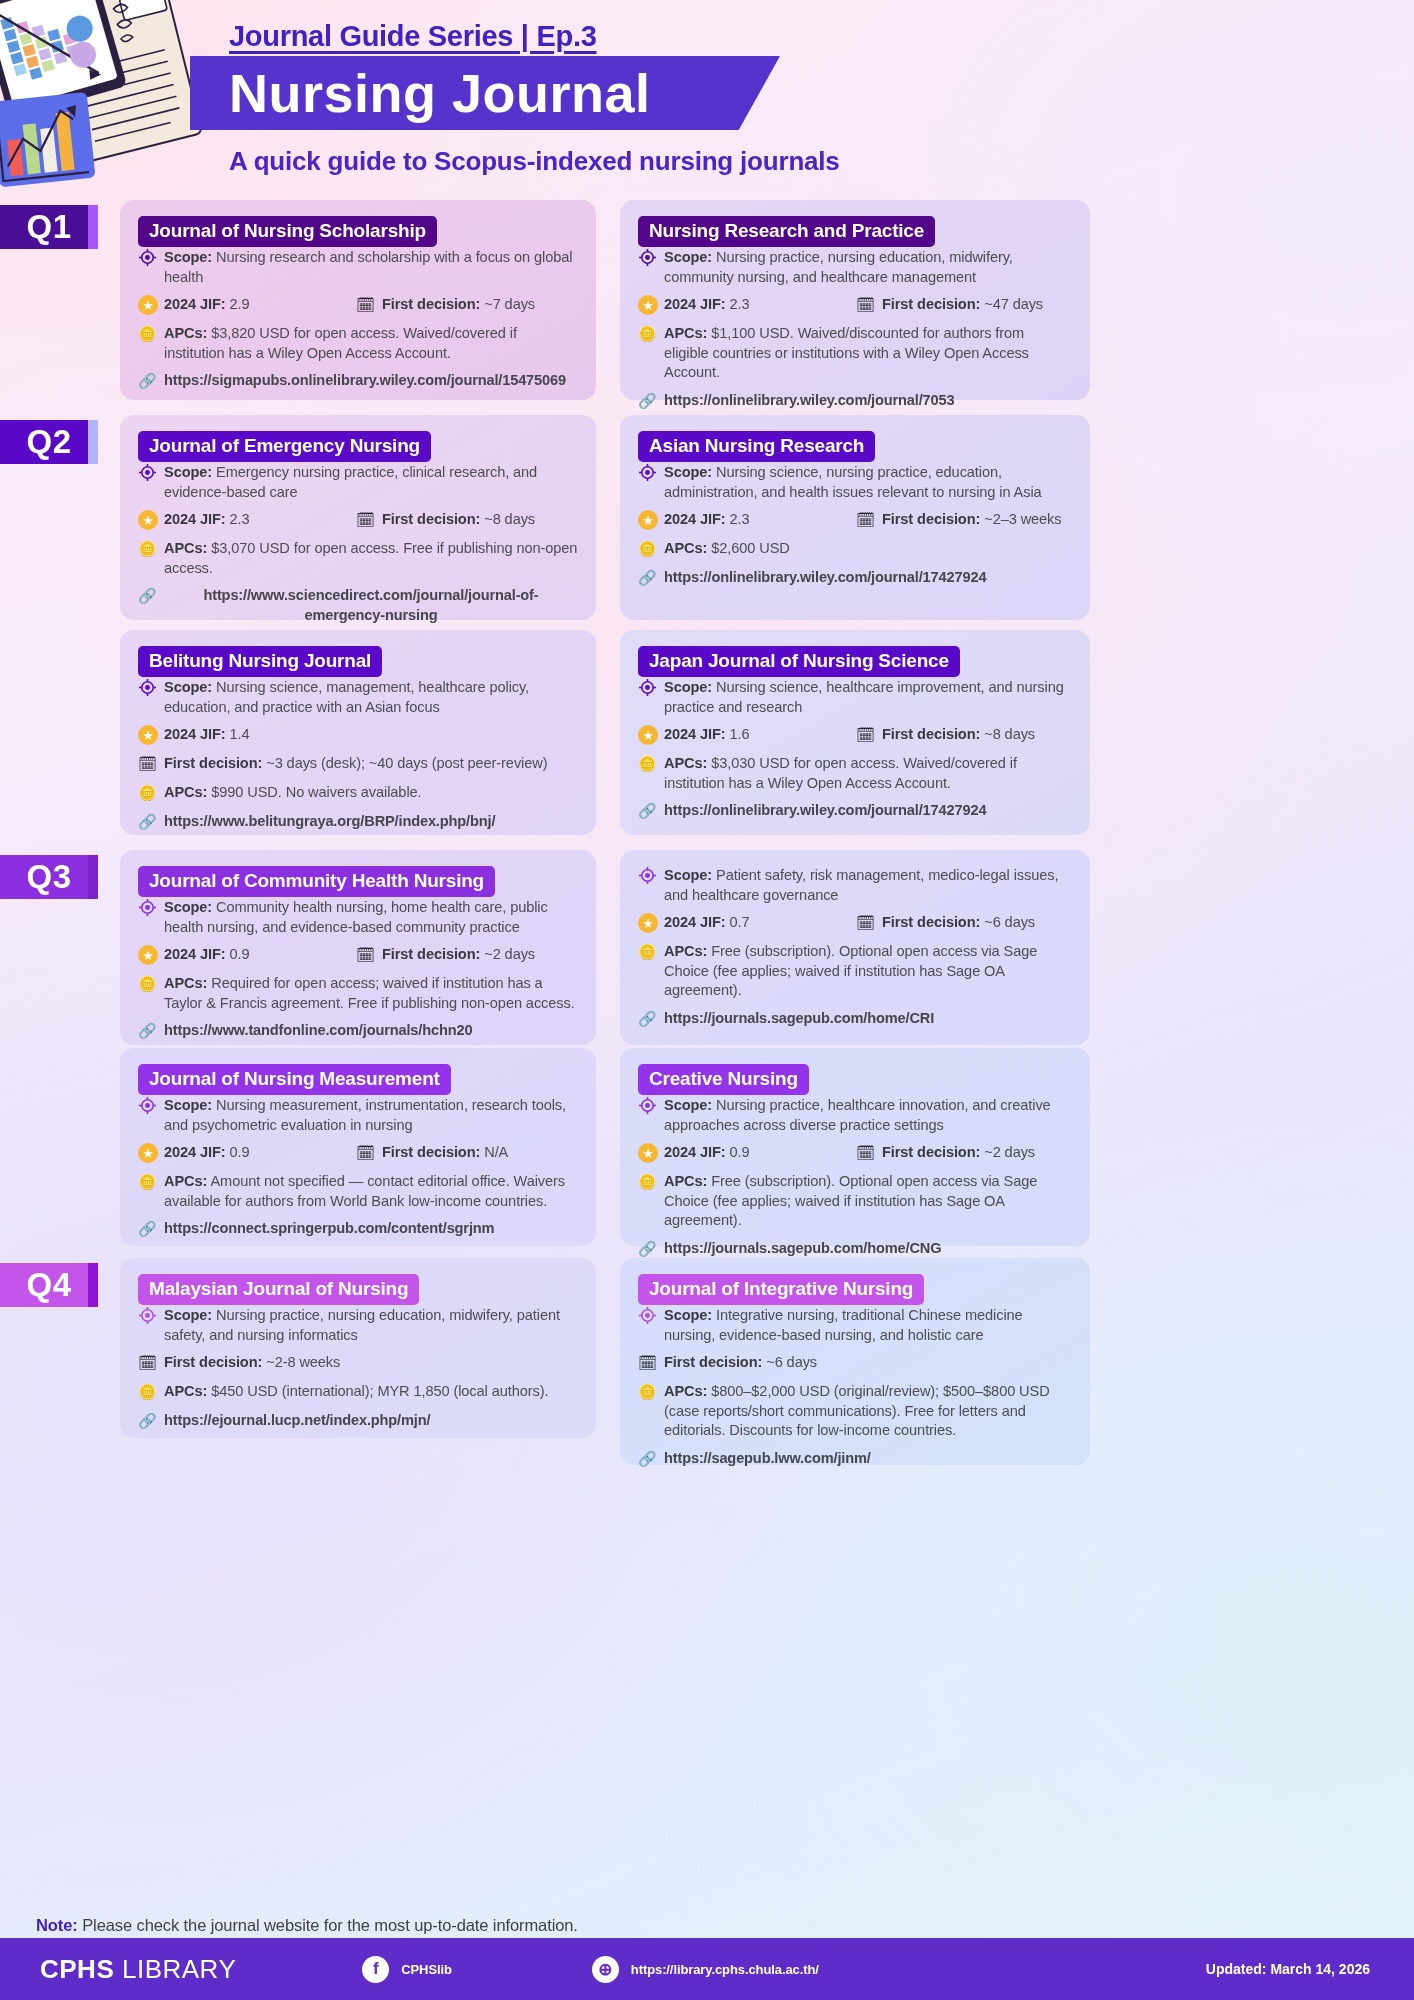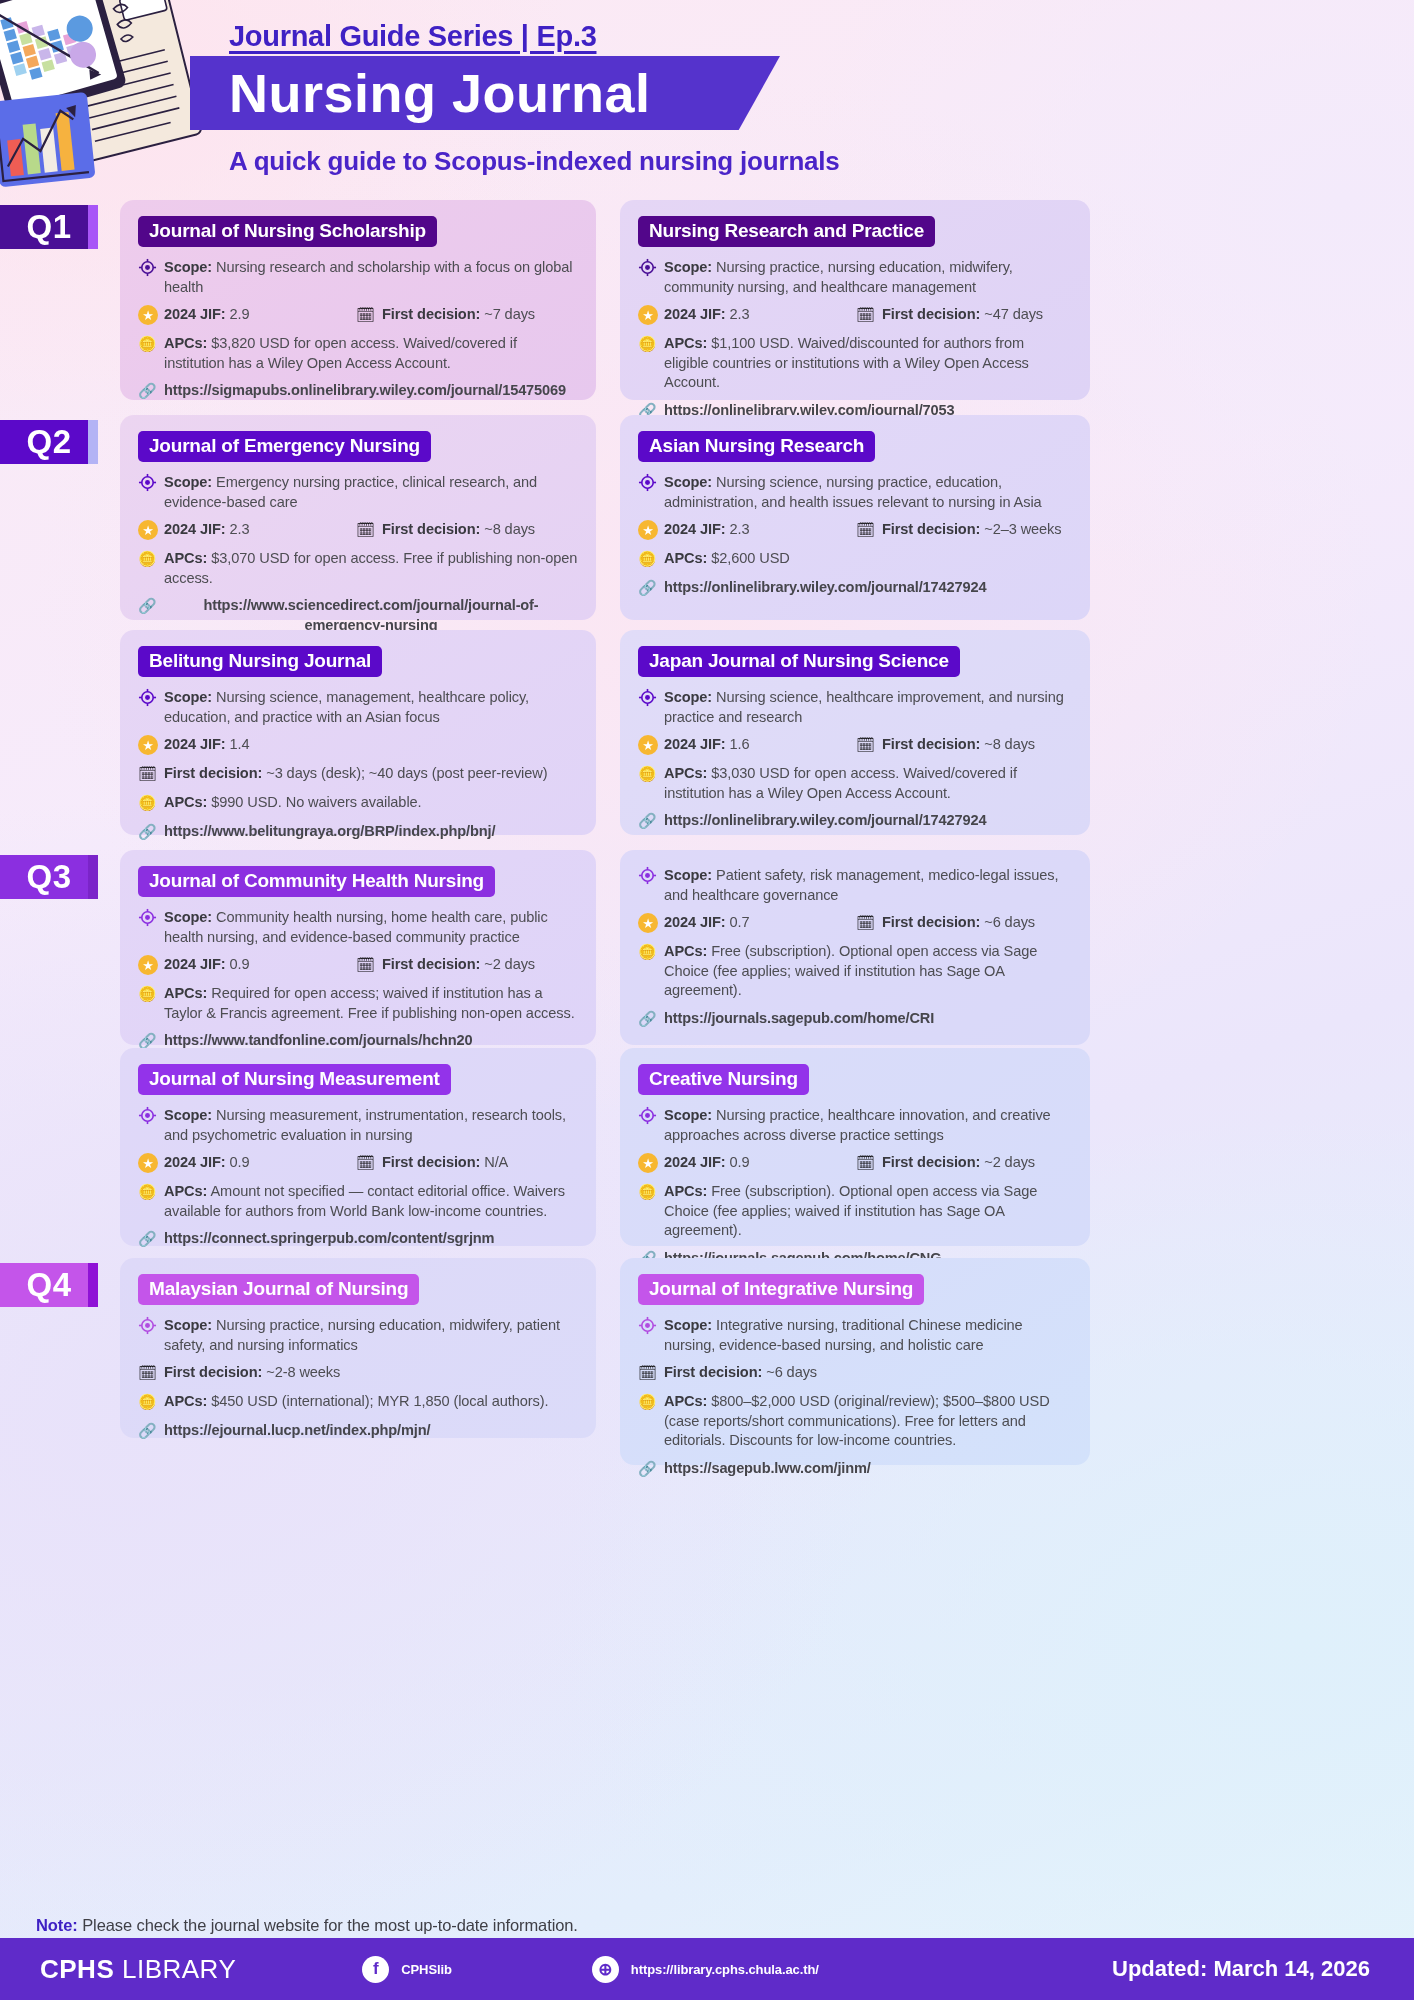--- a/index.html
+++ b/index.html
@@ -74,21 +74,21 @@
     padding: 16px 18px 14px 18px;
   }
   .col-l { left: 120px; width: 476px; }
   .col-r { left: 620px; width: 470px; }
 
   .jtitle {
     display: inline-block;
     color: #ffffff; font-size: 19px; font-weight: bold;
     padding: 5px 11px 6px 11px; border-radius: 5px;
     letter-spacing: -0.2px; line-height: 20px;
-    margin-bottom: 11px;
+    margin-bottom: 1px;
   }
 
   .row { display: flex; align-items: flex-start; margin-bottom: 8px; }
   .row:last-child { margin-bottom: 0; }
   .ico {
     flex: 0 0 26px; width: 26px; height: 21px;
     display: flex; align-items: flex-start; justify-content: flex-start;
     font-size: 16px; line-height: 19px;
   }
   .txt {
@@ -127,21 +127,21 @@
     display: flex; align-items: center;
   }
   .f-logo {
     margin-left: 40px; color: #fff; font-size: 26px; font-weight: bold;
     letter-spacing: 0.5px;
   }
   .f-logo .lite { font-weight: normal; }
   .f-item { display: flex; align-items: center; color: #fff; }
   .f-fb { margin-left: 126px; }
   .f-web { margin-left: 140px; }
-  .f-upd { margin-left: auto; margin-right: 44px; color: #fff; font-size: 22px; font-weight: bold; }
+  .f-upd { margin-left: auto; margin-right: 44px; color: #fff; font-size: 14px; font-weight: bold; }
   .f-text { font-size: 13px; font-weight: bold; margin-left: 12px; letter-spacing: -0.1px; }
   .circ {
     width: 27px; height: 27px; border-radius: 50%;
     background: #fff; color: #5f2bc9;
     display: flex; align-items: center; justify-content: center;
     font-size: 17px; font-weight: bold;
   }
 </style>
 </head>
 <body>

